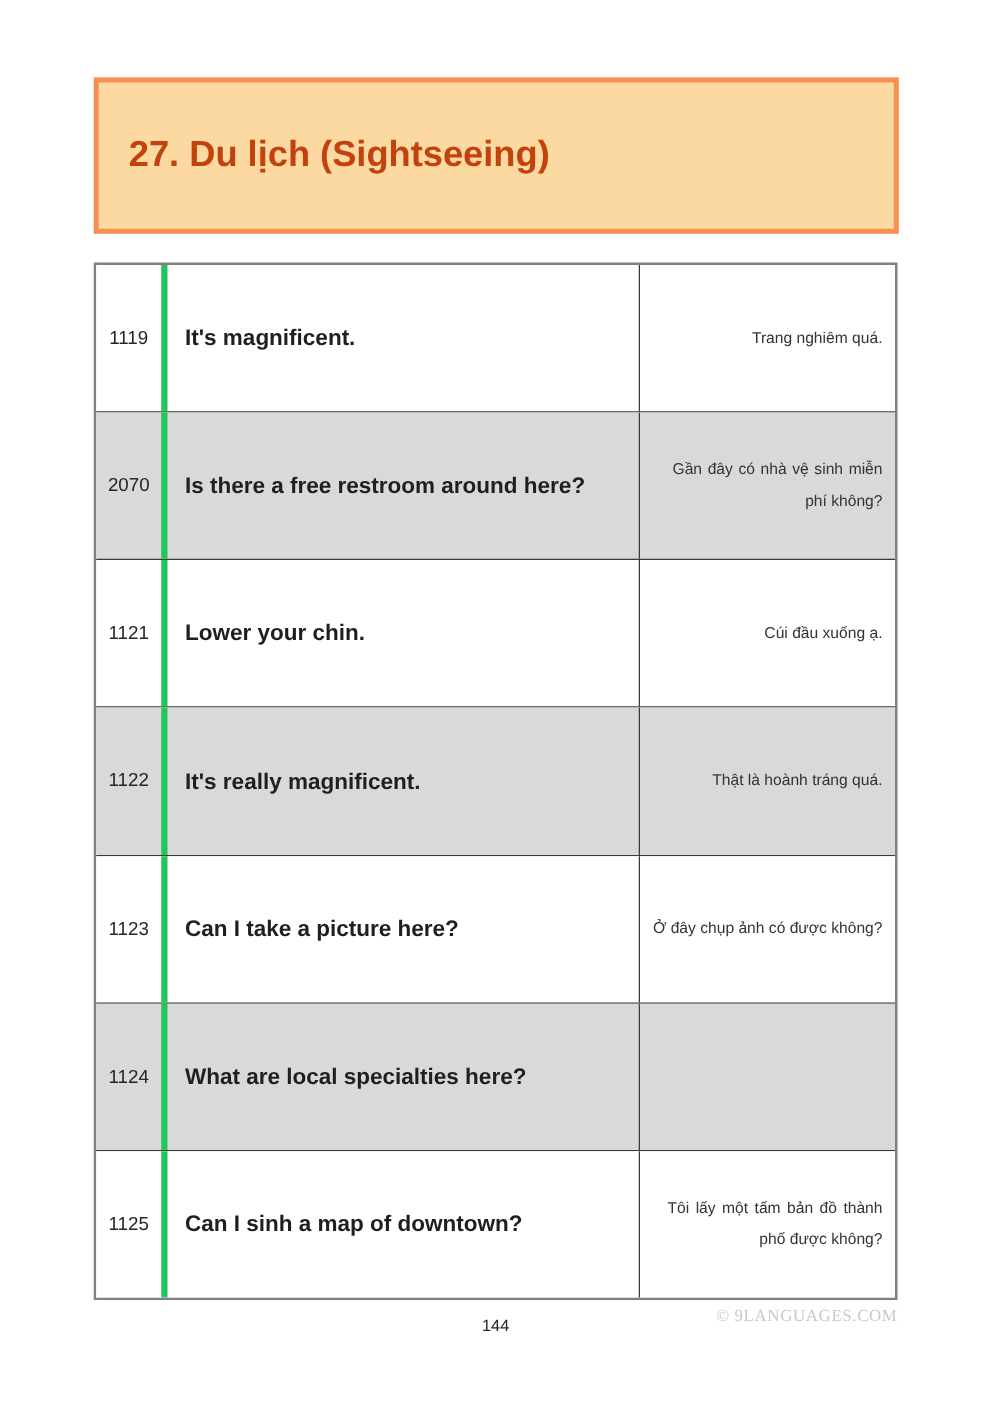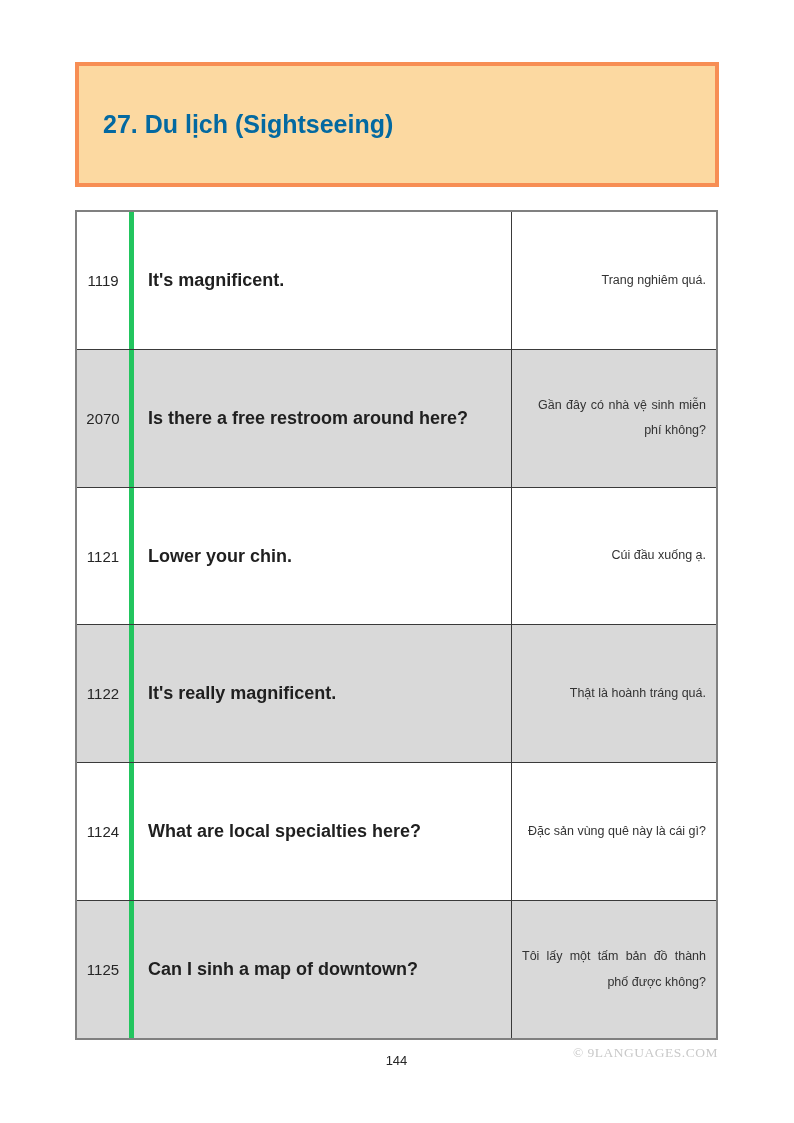--- a/index.html
+++ b/index.html
@@ -24,23 +24,23 @@
     height: 125px;
     box-sizing: border-box;
     background: var(--header_fill, #FCD9A1);
     border: 4px solid var(--header_border, #F78E54);
     display: flex;
     align-items: center;
   }
   .title-box h1 {
     margin: 0;
     padding-left: 24px;
-    font-size: 25px;
+    font-size: 29px;
     font-weight: bold;
-    color: #0369a1;
+    color: #c2410c;
     letter-spacing: 0px;
   }
   
   .phrase-table {
     position: absolute;
     left: 75px;
     top: 210px;
     width: 643px;
     height: 830px;
     box-sizing: border-box;
@@ -179,28 +179,34 @@
     <div class="row">
       <div class="cell-num">1122</div>
       <div class="cell-en">
         <div class="en">It's really magnificent.</div>
       </div>
       <div class="cell-vi">
         <div class="vi">Thật là hoành tráng quá.</div>
       </div>
     </div>
 
+    <div class="row">
+      <div class="cell-num">1123</div>
+      <div class="cell-en">
+        <div class="en">Can I take a picture here?</div>
+      </div>
+      <div class="cell-vi">
+        <div class="vi">Ở đây chụp ảnh có được không?</div>
+      </div>
+    </div>
 
     <div class="row">
       <div class="cell-num">1124</div>
       <div class="cell-en">
         <div class="en">What are local specialties here?</div>
-      </div>
-      <div class="cell-vi">
-        <div class="vi">Đặc sản vùng quê này là cái gì?</div>
       </div>
     </div>
 
     <div class="row">
       <div class="cell-num">1125</div>
       <div class="cell-en">
         <div class="en">Can I sinh a map of downtown?</div>
       </div>
       <div class="cell-vi">
         <div class="vi">Tôi lấy một tấm bản đồ thành phố được không?</div>

